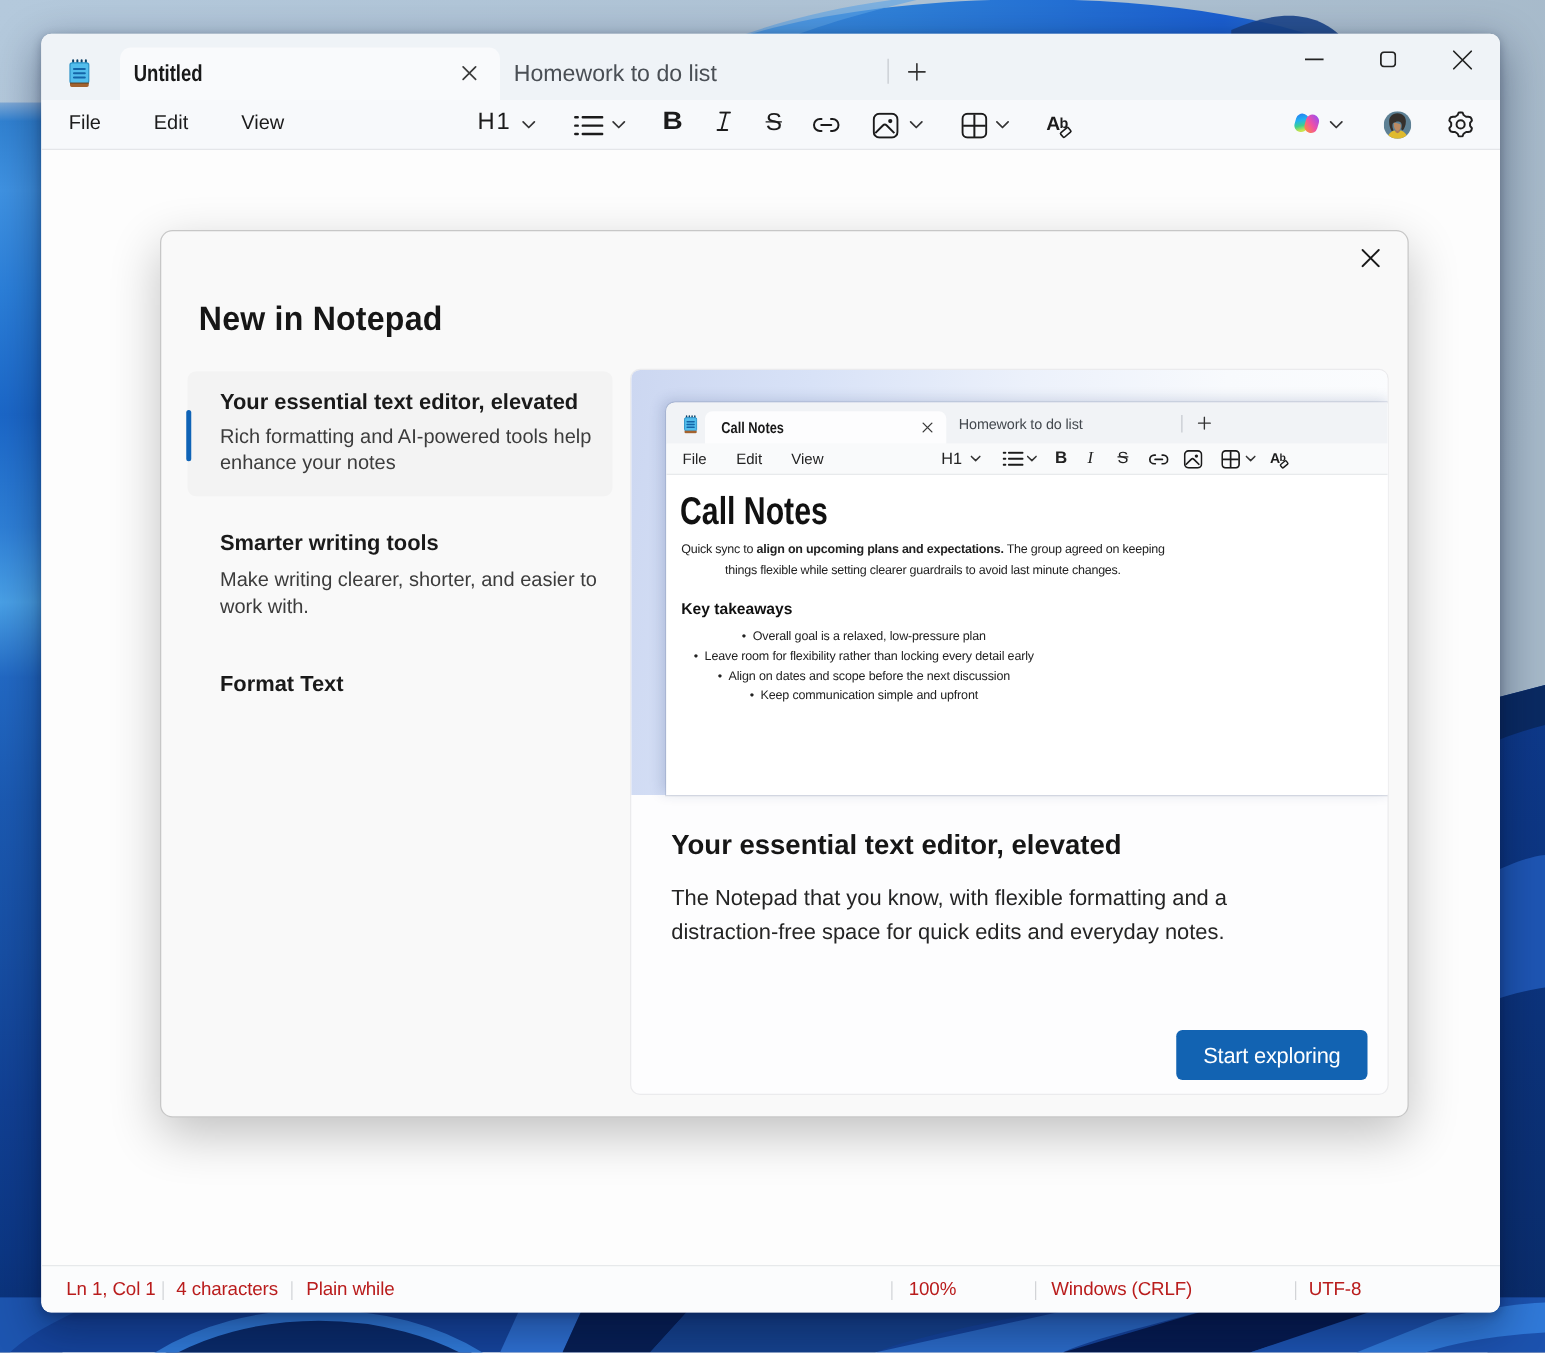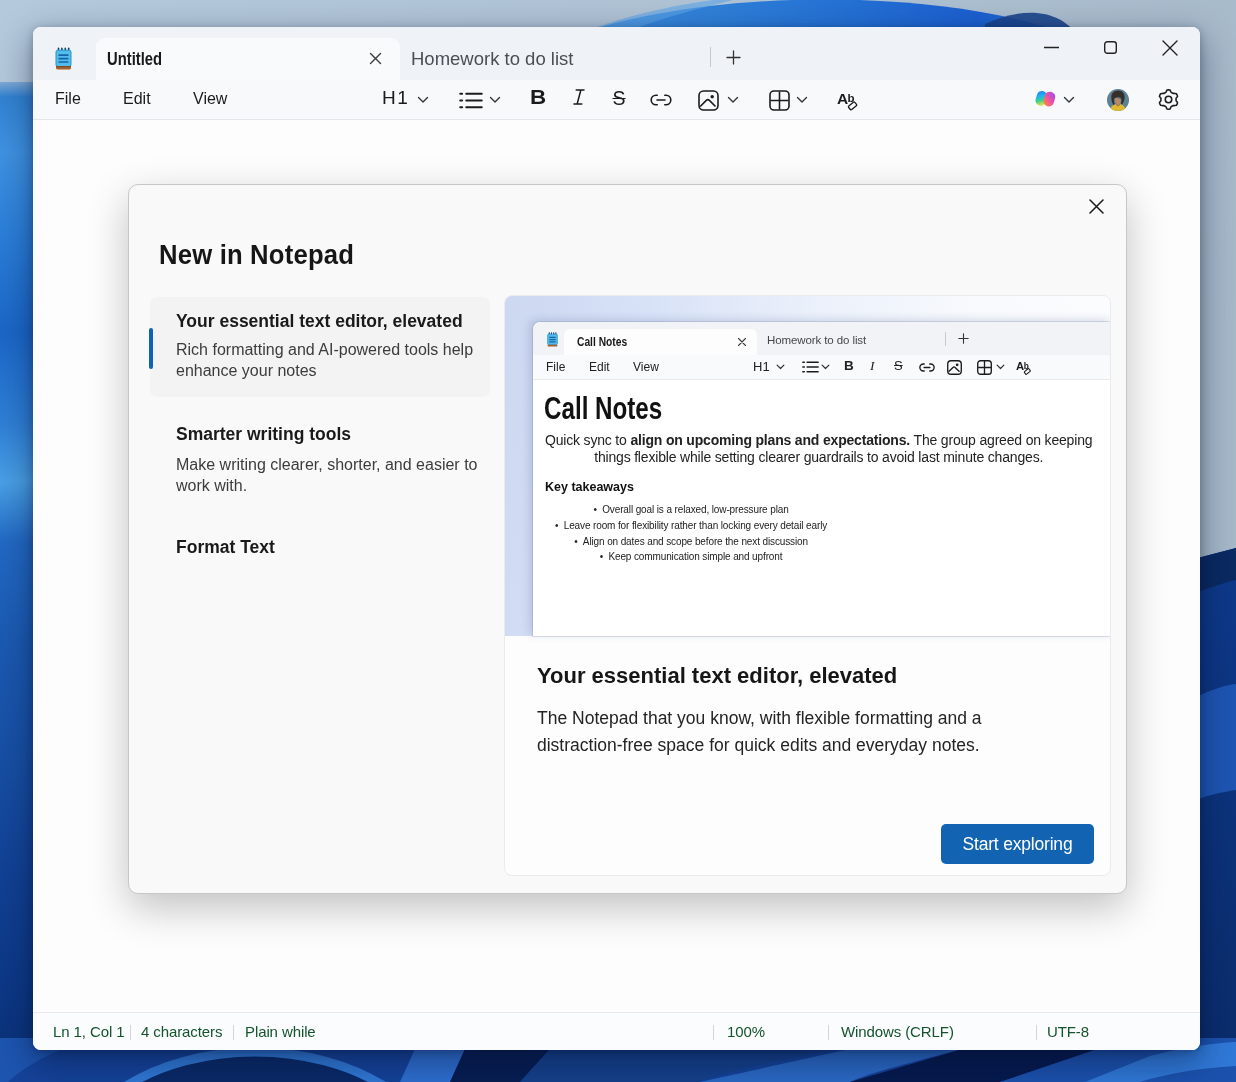--- a/index.html
+++ b/index.html
@@ -21,21 +21,21 @@
   .tab-inactive { position:absolute; left:378px; top:21px; font-size:18.5px; color:#4a4f55; }
   .tab-divider { position:absolute; left:677px; top:20px; width:1px; height:20px; background:#c6cad0; }
   .tab-plus { position:absolute; left:693px; top:23px; width:15px; height:15px; }
   
   #menubar { position:absolute; left:0; top:53px; width:100%; height:40px; background:#f7f9fb; border-bottom:1px solid #e4e6e9; }
   .menu { position:absolute; top:10px; font-size:16px; color:#1b1b1b; }
   .icon { position:absolute; }
   
   #editor { position:absolute; left:0; top:93px; width:100%; height:892px; background:#fdfdfd; }
   
-  #status { position:absolute; left:0; bottom:0; width:100%; height:38px; background:#fbfcfd; border-top:1px solid #e7e9eb; font-size:15px; color:#14532d; letter-spacing:-0.1px;padding-left:40px; }
+  #status { position:absolute; left:0; bottom:0; width:100%; height:38px; background:#fbfcfd; border-top:1px solid #e7e9eb; font-size:15px; color:#b91c1c; letter-spacing:-0.1px;padding-left:40px; }
   #status span { position:absolute; top:10px; }
   #status .sdiv { position:absolute; top:12px; width:1px; height:15px; background:#d2d4d7; }
   
   #dialog {
     position:absolute; left:84px; top:157px; width:999px; height:710px;
     background:#f9f9f9; border:1px solid #c7c7c7; border-radius:10px;
     box-shadow:0 14px 40px rgba(0,0,0,.24);
     margin-left:11px;
   }
   #dlg-close { position:absolute; left:960px; top:14px; width:15px; height:15px; }
@@ -329,21 +329,21 @@
               <svg style="position:absolute;left:483px;top:4px;width:16px;height:17px" viewBox="0 0 22 23">
                 <text x="0" y="15" font-family="Liberation Sans" font-size="15.5" font-weight="bold" fill="#1b1b1b">A</text>
                 <text x="10.5" y="13" font-family="Liberation Sans" font-size="11.5" font-weight="bold" fill="#1b1b1b">b</text>
                 <g transform="rotate(-40 15 17)">
                     <rect x="11.5" y="15" width="8" height="4.6" rx="1" fill="#f9fafb" stroke="#1b1b1b" stroke-width="1.5"></rect>
                   </g>
               </svg>
             </div>
             <div id="mini-content">
               <div style="position:absolute;left:11px;top:11px;font-size:31px;font-weight:700;color:#111;transform:scaleX(0.78);transform-origin:0 0;">Call Notes</div>
-              <div style="position:absolute;left:12px;top:52px;font-size:14px;letter-spacing:-0.18px;line-height:16.5px;color:#222;">Quick sync to <b>align on upcoming plans and expectations.</b> The group agreed on keeping<br>things flexible while setting clearer guardrails to avoid last minute changes.</div>
+              <div style="position:absolute;left:12px;top:52px;font-size:10px;letter-spacing:-0.18px;line-height:16.5px;color:#222;">Quick sync to <b>align on upcoming plans and expectations.</b> The group agreed on keeping<br>things flexible while setting clearer guardrails to avoid last minute changes.</div>
               <div style="position:absolute;left:12px;top:100px;font-size:12.5px;font-weight:700;color:#111;">Key takeaways</div>
               <div style="position:absolute;left:22px;top:122px;font-size:10px;letter-spacing:-0.12px;line-height:15.8px;color:#222;">
                 •&nbsp;&nbsp;Overall goal is a relaxed, low-pressure plan<br>
                 •&nbsp;&nbsp;Leave room for flexibility rather than locking every detail early<br>
                 •&nbsp;&nbsp;Align on dates and scope before the next discussion<br>
                 •&nbsp;&nbsp;Keep communication simple and upfront
               </div>
             </div>
           </div>
         </div>

